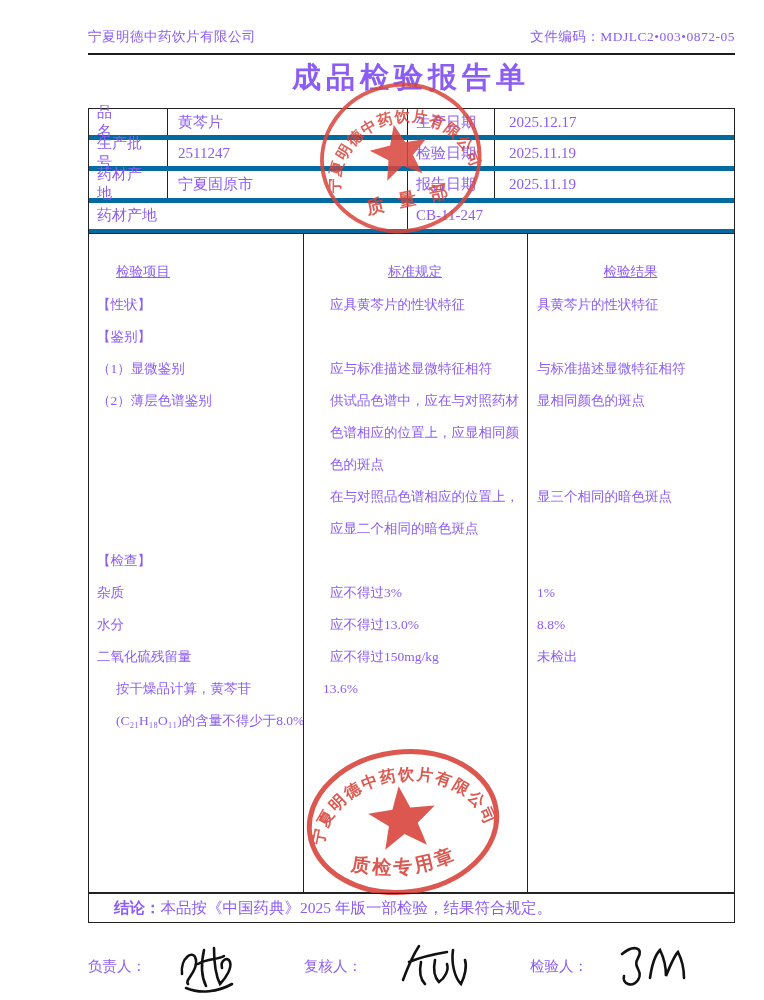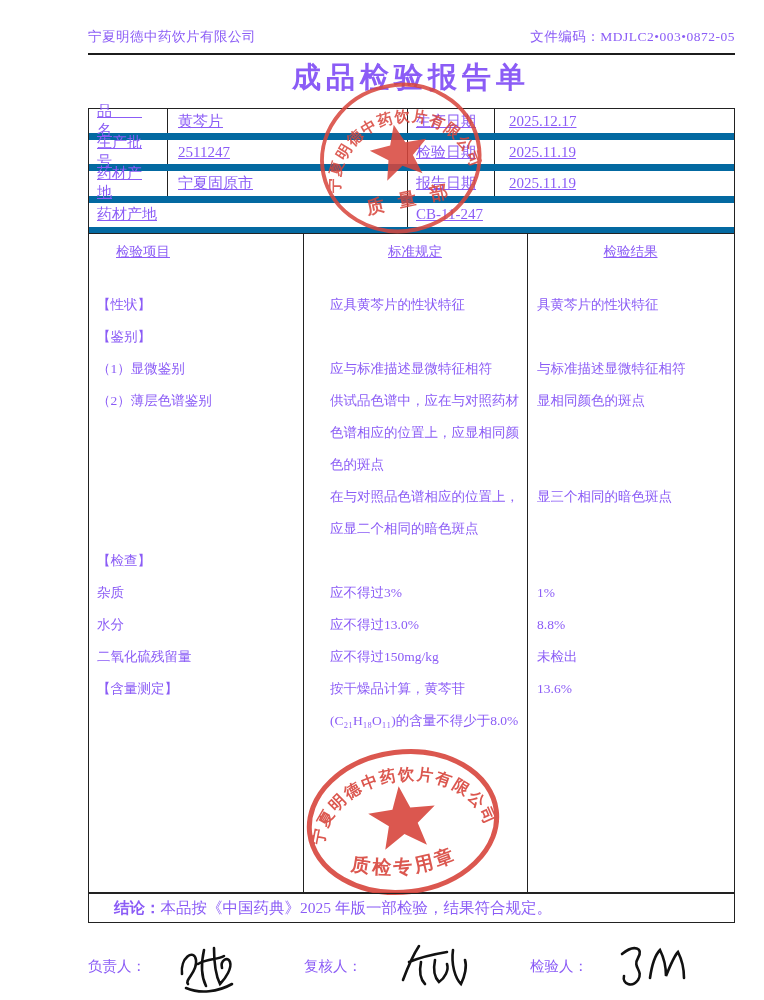--- a/index.html
+++ b/index.html
@@ -28,38 +28,38 @@
     position:absolute; left:0; top:58px; width:764px;
     text-align:center; font-size:29px; font-weight:bold; letter-spacing:5px;
   }
 
   
   .info-table {
     position:absolute; left:59px; top:108px; width:647px;
     border:1.5px solid #222; border-bottom:none;
     font-size:15px;
   }
-  .info-row { display:flex; height:31.2px; border-bottom:7px solid #0369a1;text-decoration:underline; }
+  .info-row { display:flex; height:31.2px; border-bottom:5px solid #0369a1; }
   .ic { border-right:1px solid #222; display:flex; align-items:center; padding-left:8px; }
   .ic:last-child { border-right:none; }
   .ic.l1 { width:79px; justify-content:space-between; padding-right:14px; }
   .ic.v1 { width:240px; padding-left:10px; }
   .ic.l2 { width:87px; }
   .ic.v2 { flex:1; padding-left:14px; }
   .ic.lwide { width:319px; }
   .ic.vwide { flex:1; padding-left:8px; }
 
   
   .main-table {
     position:absolute; left:59px; top:233px; width:647px; height:660px;
     border:1.5px solid #222; font-size:13.5px; line-height:32px;
   }
   .vline { position:absolute; top:0; bottom:0; width:1px; background:#222; }
   .vline.v1 { left:214px; } .vline.v2 { left:438px; }
-  .mt-headrow { display:flex; height:47px; padding-top:9px; }
+  .mt-headrow { display:flex; height:47px; padding-top:9px;align-items:flex-end; }
   .mt-headrow .h { text-decoration:underline; line-height:18px; }
   .mt-headrow .h1 { width:214px; padding-left:27px; }
   .mt-headrow .h2 { width:224px; text-align:center; }
   .mt-headrow .h3 { flex:1; text-align:center; }
   .mt-body { padding-top:8px; }
   .trow { display:flex; }
   .trow .c1 { width:214px; padding-left:8px; }
   .trow .c2 { width:224px; padding-left:27px; padding-right:2px; }
   .trow .c3 { flex:1; padding-left:10px; padding-right:4px; }
   .h32{min-height:32px;} .h30{min-height:30px;} .h96{min-height:96px;}
@@ -173,21 +173,20 @@
         <div class="c1">水分</div>
         <div class="c2">应不得过13.0%</div>
         <div class="c3">8.8%</div>
       </div>
       <div class="trow h30">
         <div class="c1">二氧化硫残留量</div>
         <div class="c2">应不得过150mg/kg</div>
         <div class="c3">未检出</div>
       </div>
       <div class="trow h64">
-        <div class="c1">【含量测定】</div>
         <div class="c2">按干燥品计算，黄芩苷(C₂₁H₁₈O₁₁)的含量不得少于8.0%</div>
         <div class="c3">13.6%</div>
       </div>
     </div>
   </div>
 
   <svg class="stamp stamp-top" width="178" height="158" viewBox="0 0 178 158">
     <defs>
       <path id="arcTop" d="M 22 104 A 67 62 0 0 1 156 104" fill="none"></path>
     </defs>

